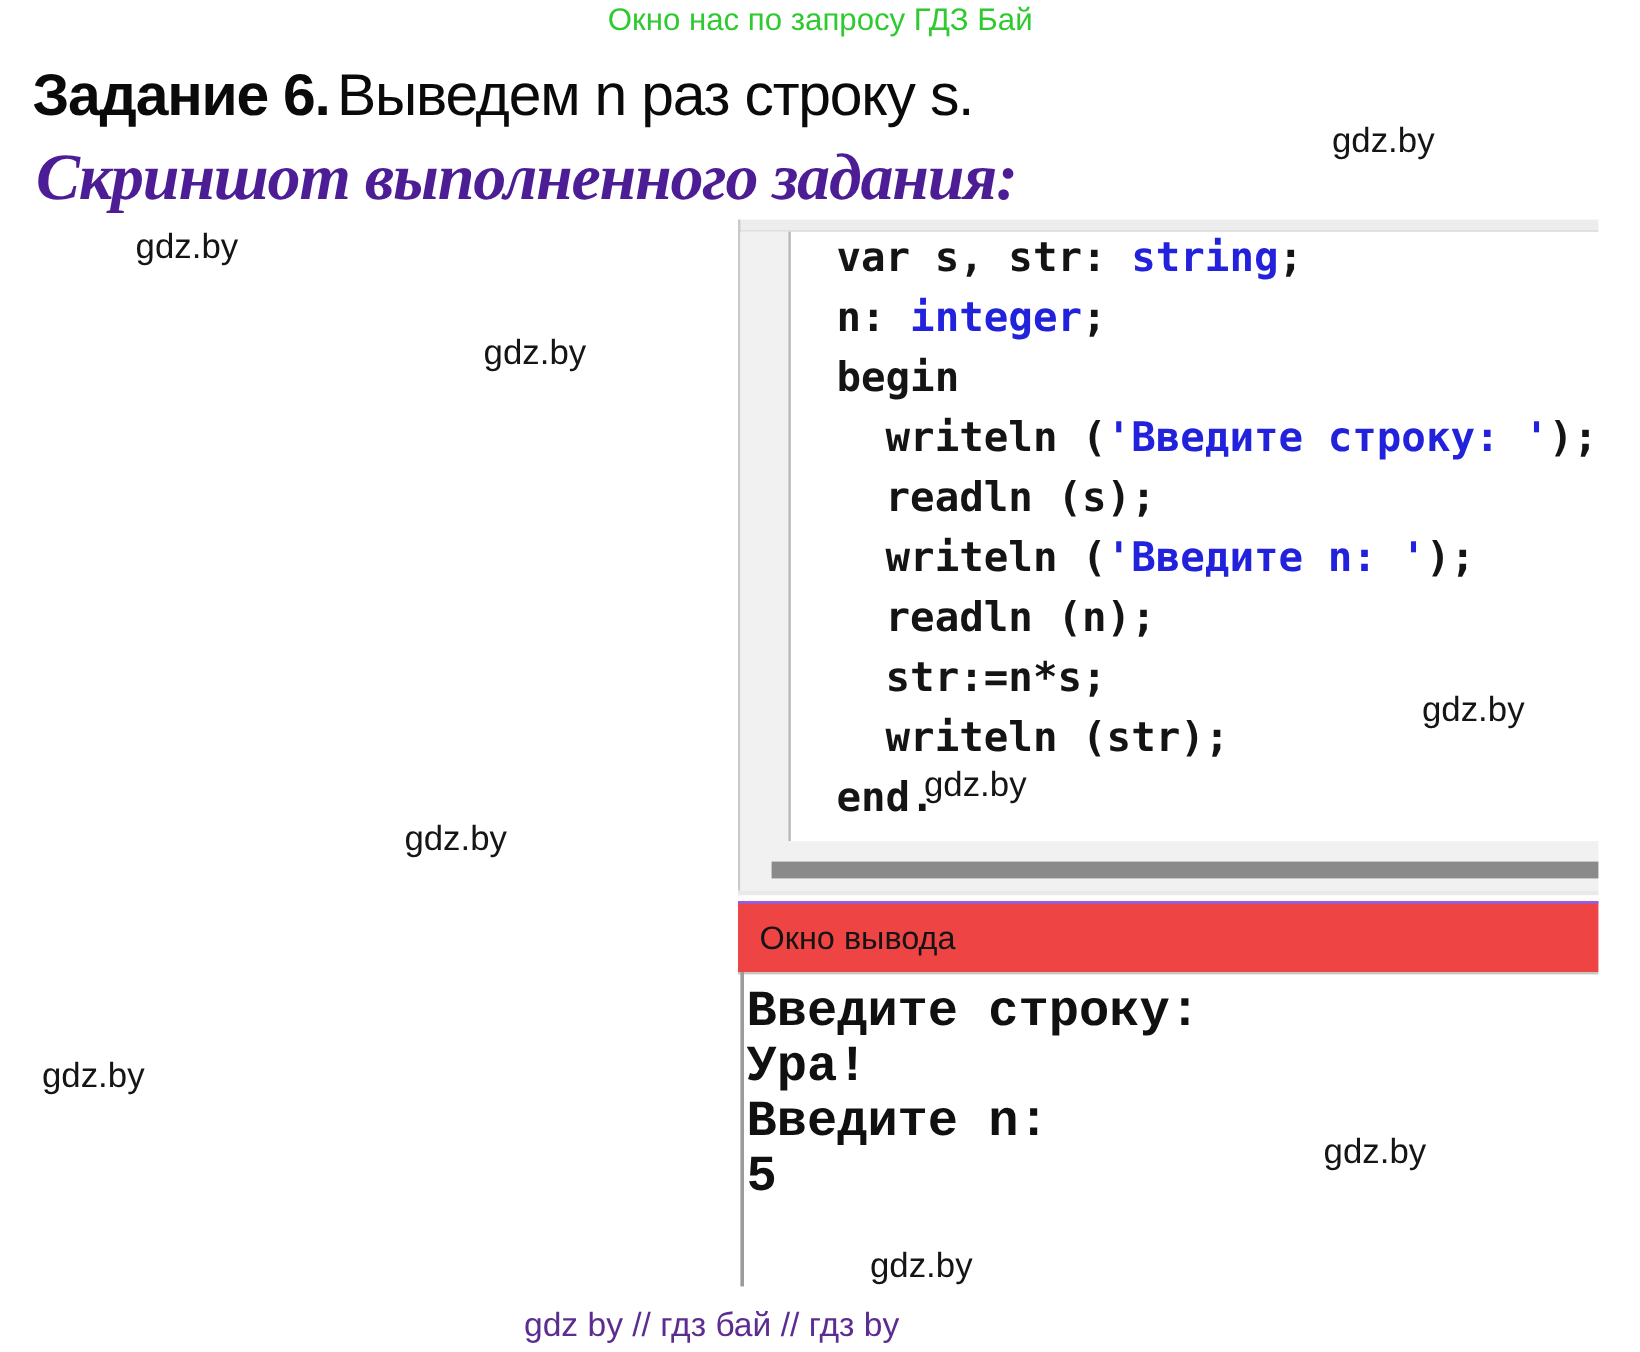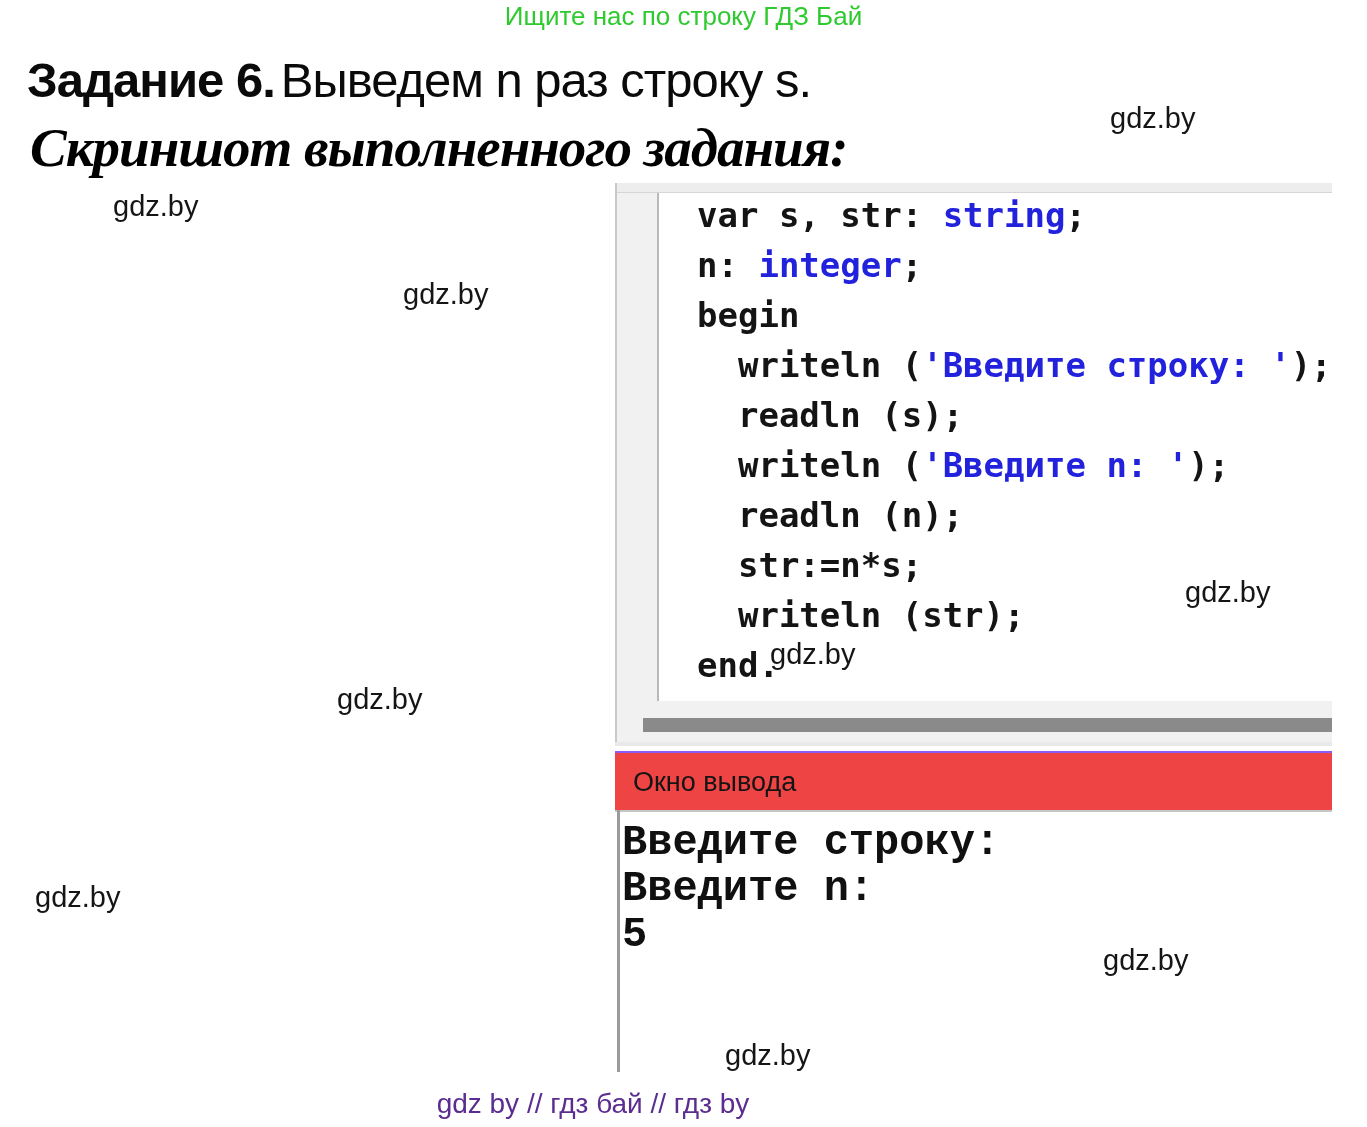--- a/index.html
+++ b/index.html
@@ -14,21 +14,21 @@
   }
   .title-line{
     position:absolute;left:27px;top:52px;
     font-family:Liberation Sans, sans-serif;font-size:49px;color:#0a0a0a;
     letter-spacing:-1px;white-space:nowrap;
   }
   .title-line .t-bold{font-weight:bold;margin-right:6px;}
   .subtitle{
     position:absolute;left:30px;top:116px;
     font-family:"Liberation Serif",serif;font-size:55px;font-weight:bold;font-style:italic;
-    color:#000000;letter-spacing:-1px;white-space:nowrap;
+    color:#4c1d95;letter-spacing:-1px;white-space:nowrap;
   }
   .footer{
     position:absolute;top:1088px;left:0;width:1186px;text-align:center;
     font-size:28px;color:#5c2d91;
   }
   
   .wm{
     position:absolute;font-size:29px;color:#151515;z-index:30;white-space:nowrap;
   }
   .wm1{left:113px;top:190px;}
@@ -94,21 +94,21 @@
     position:absolute;left:7px;top:10px;
     font-family:Liberation Mono, monospace;font-size:42px;font-weight:bold;
     line-height:46px;color:#101010;white-space:pre;
   }
 </style>
 </head>
 <body>
 
 <div>
 
-  <div class="green-header">Ищите нас по строку ГДЗ Бай</div>
+  <div class="green-header">Окно нас по запросу ГДЗ Бай</div>
 
   <div class="title-line"><span class="t-bold">Задание 6.</span><span>Выведем n раз строку s.</span></div>
 
   <div class="subtitle">Скриншот выполненного задания:</div>
 
   <div class="wm wm1">gdz.by</div>
   <div class="wm wm2">gdz.by</div>
   <div class="wm wm3">gdz.by</div>
   <div class="wm wm4">gdz.by</div>
   <div class="wm wm5">gdz.by</div>
@@ -128,18 +128,18 @@
     <div class="ed-bottom"></div>
   </div>
 
   <div class="out-title">
     <span>Окно вывода</span>
   </div>
 
   <div class="console">
     <div class="console-topline"></div>
     <div class="console-border"></div>
-    <div class="console-text" id="console-text"><div>Введите строку:</div><div>Введите n:</div><div>5</div></div>
+    <div class="console-text" id="console-text"><div>Введите строку:</div><div>Ура!</div><div>Введите n:</div><div>5</div></div>
   </div>
 
   <div class="footer">gdz by  //  гдз бай  //  гдз by</div>
 
 </div>
 
 </body></html>

